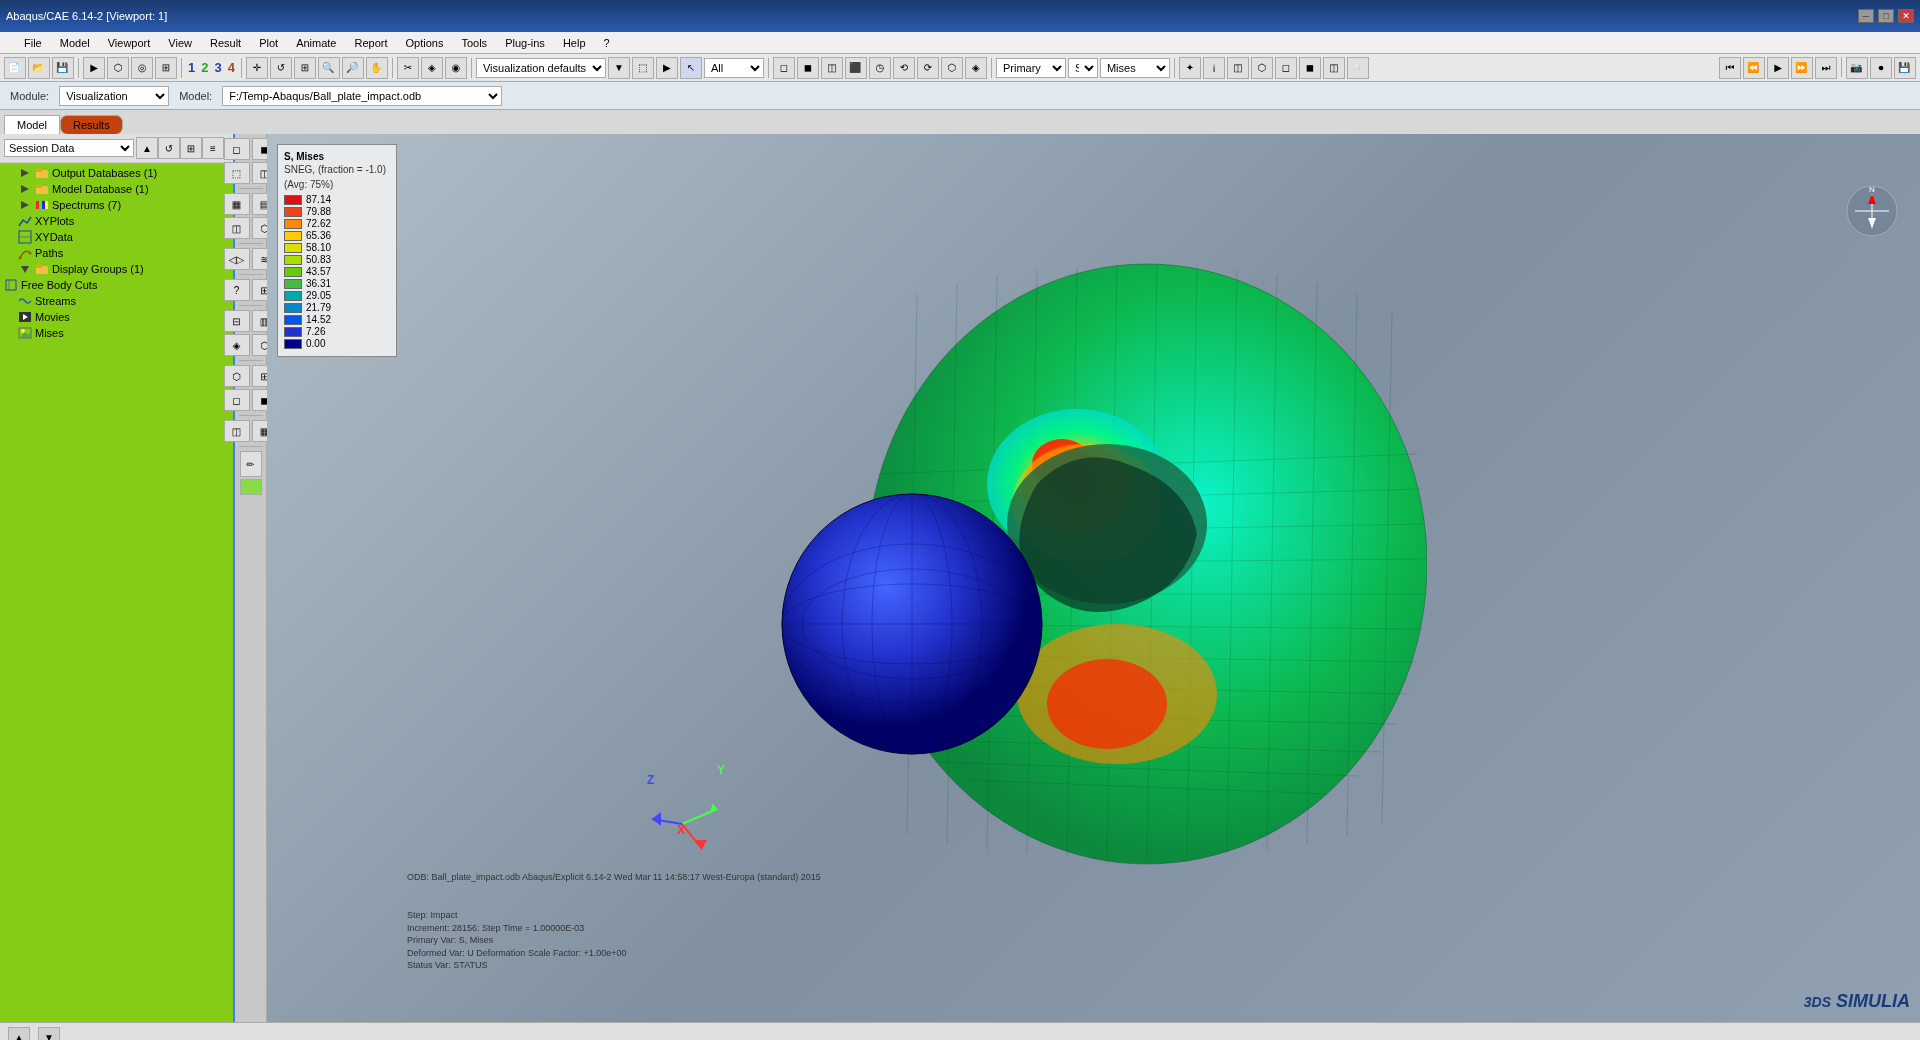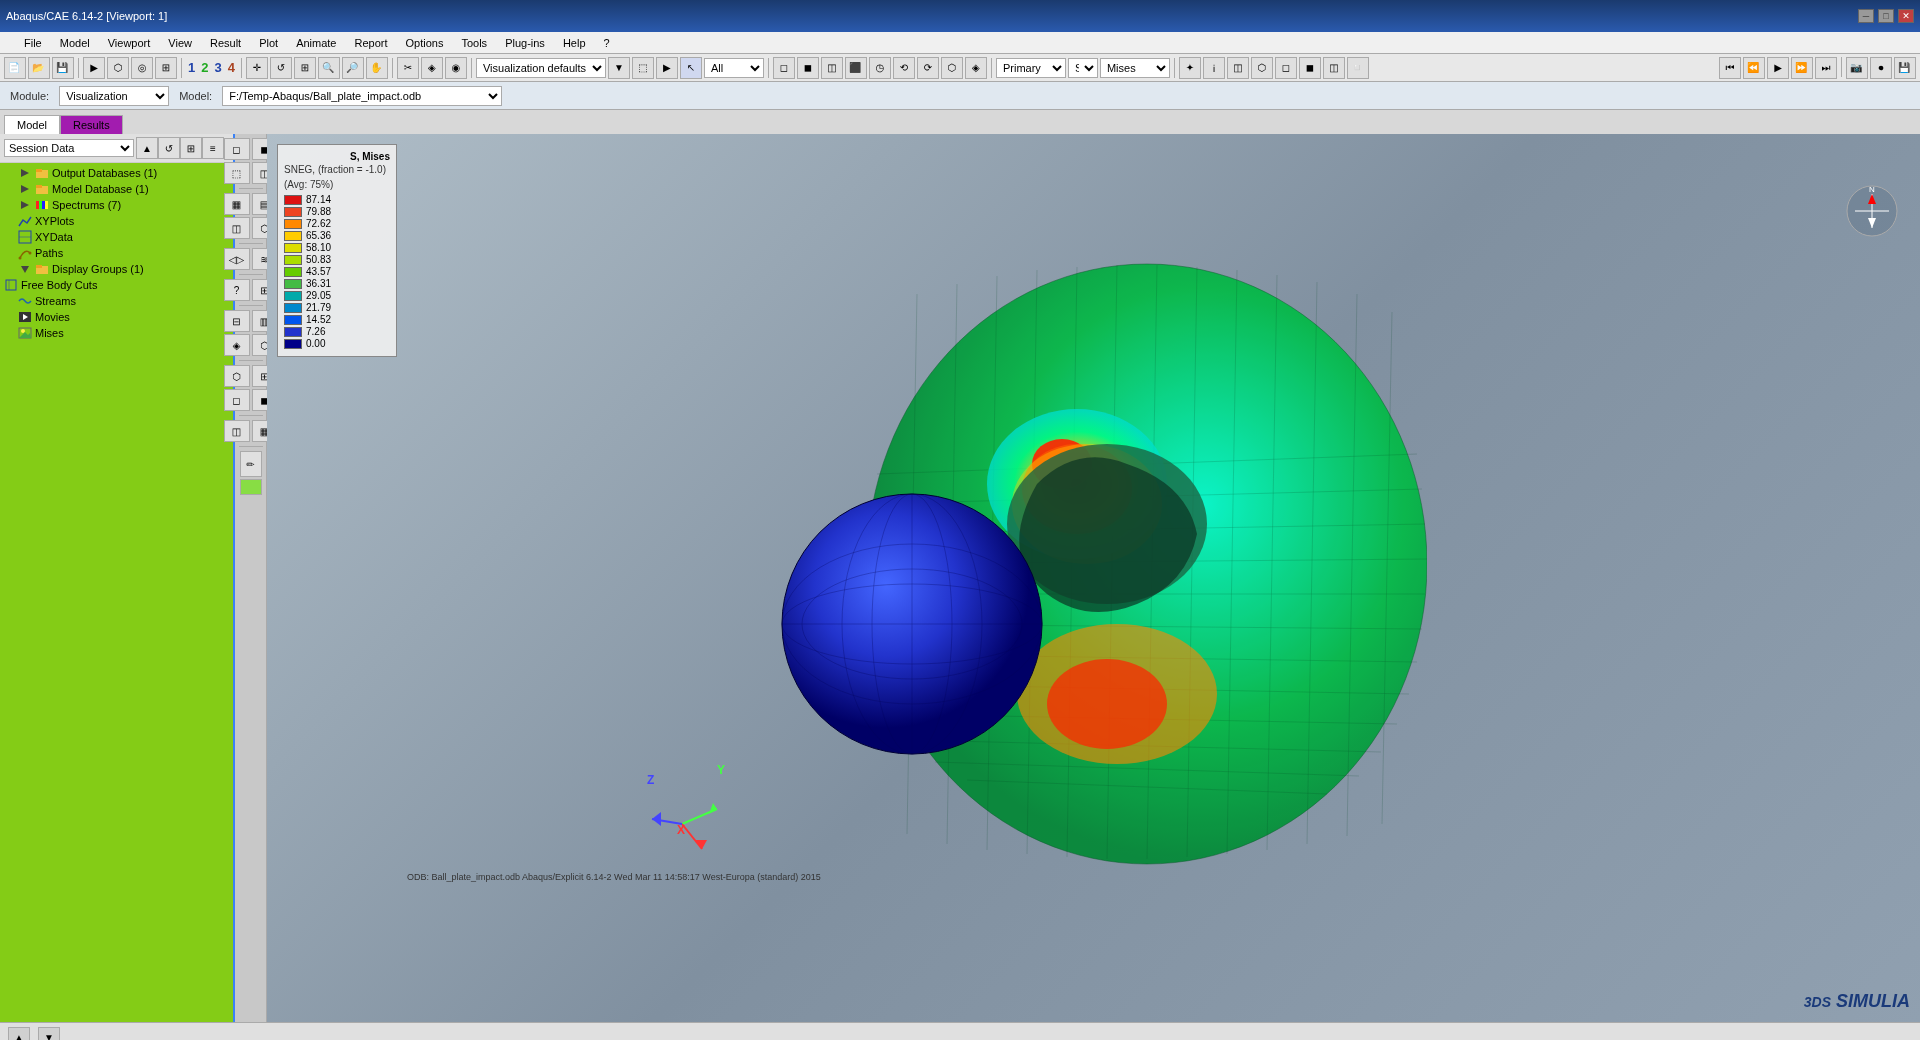--- a/index.html
+++ b/index.html
@@ -41,21 +41,21 @@
       border-bottom: 1px solid #aaa;
     }
 
     
     #tabbar {
       width: 100%; height: 24px; background: #d8d8d8;
       display: flex; align-items: flex-end; padding: 0 4px;
     }
     .tab { padding: 3px 12px; border: 1px solid #aaa; border-bottom: none; cursor: pointer; font-size: 11px; }
     .tab.active { background: white; }
-    .tab.inactive { background: #a21caf; }
+    .tab.inactive { background: #c2410c; border-radius: 7px; }
 
     
     #main { display: flex; width: 100%; height: calc(1040px - 20px - 22px - 28px - 28px - 24px - 30px); }
 
     
     #sidebar { width: 235px; background: #84cc16; border-right: 2px solid #3b82f6; overflow-y: auto; flex-shrink: 0; }
     #session-header { display: flex; align-items: center; padding: 3px 4px; background: #e0e0e0; border-bottom: 1px solid #ccc; }
     .session-select { font-size: 11px; border: 1px solid #aaa; background: white; height: 18px; }
     .sidebar-tree { padding: 2px 0; }
     .tree-item { display: flex; align-items: center; padding: 1px 4px; cursor: pointer; font-size: 11px; white-space: nowrap; }
@@ -74,21 +74,21 @@
 
     
     #viewport { flex: 1; background: linear-gradient(135deg, #b0bec8 0%, #8090a0 50%, #90a0b0 100%); position: relative; overflow: hidden; }
 
     
     #legend {
       position: absolute; top: 10px; left: 10px;
       background: rgba(240, 240, 240, 0.9); border: 1px solid #888;
       padding: 6px; font-size: 10px; min-width: 120px;
     }
-    .legend-title { font-weight: bold; margin-bottom: 2px; text-align: right; }
+    .legend-title { font-weight: bold; margin-bottom: 2px; }
     .legend-sub { margin-bottom: 4px; color: #333; }
     .legend-bar { display: flex; align-items: center; margin-bottom: 1px; }
     .legend-color { width: 18px; height: 10px; border: 1px solid #666; margin-right: 4px; flex-shrink: 0; }
     .legend-val { font-size: 10px; }
 
     
     #statusbar { width: 100%; height: 30px; background: #e0e0e0; border-top: 1px solid #aaa; display: flex; align-items: center; padding: 0 8px; font-size: 11px; gap: 8px; }
     .status-btn { height: 22px; min-width: 22px; background: #d0d0d0; border: 1px solid #aaa; cursor: pointer; display: flex; align-items: center; justify-content: center; font-size: 10px; }
 
     
@@ -562,20 +562,27 @@
       <line x1="10" y1="27" x2="44" y2="27" stroke="white" stroke-width="1"></line>
       <polygon points="27,10 23,20 31,20" fill="red"></polygon>
       <polygon points="27,44 23,34 31,34" fill="white"></polygon>
       <text x="24" y="8" fill="white" font-size="8">N</text>
     </svg>
 
     <div class="vp-odb-text">
       <span>ODB: Ball_plate_impact.odb    Abaqus/Explicit 6.14-2    Wed Mar 11 14:58:17 West-Europa (standard) 2015</span>
     </div>
 
+    <div class="vp-step-text">
+      <div>Step: Impact</div>
+      <div>Increment: 28156: Step Time = 1.00000E-03</div>
+      <div>Primary Var: S, Mises</div>
+      <div>Deformed Var: U    Deformation Scale Factor: +1.00e+00</div>
+      <div>Status Var: STATUS</div>
+    </div>
 
     <div class="vp-simulia">
       <span style="font-size:14px;">3DS</span> SIMULIA
     </div>
 
   </div>
 </div>
 
 <div id="statusbar">
   <div class="status-btn">▲</div>

